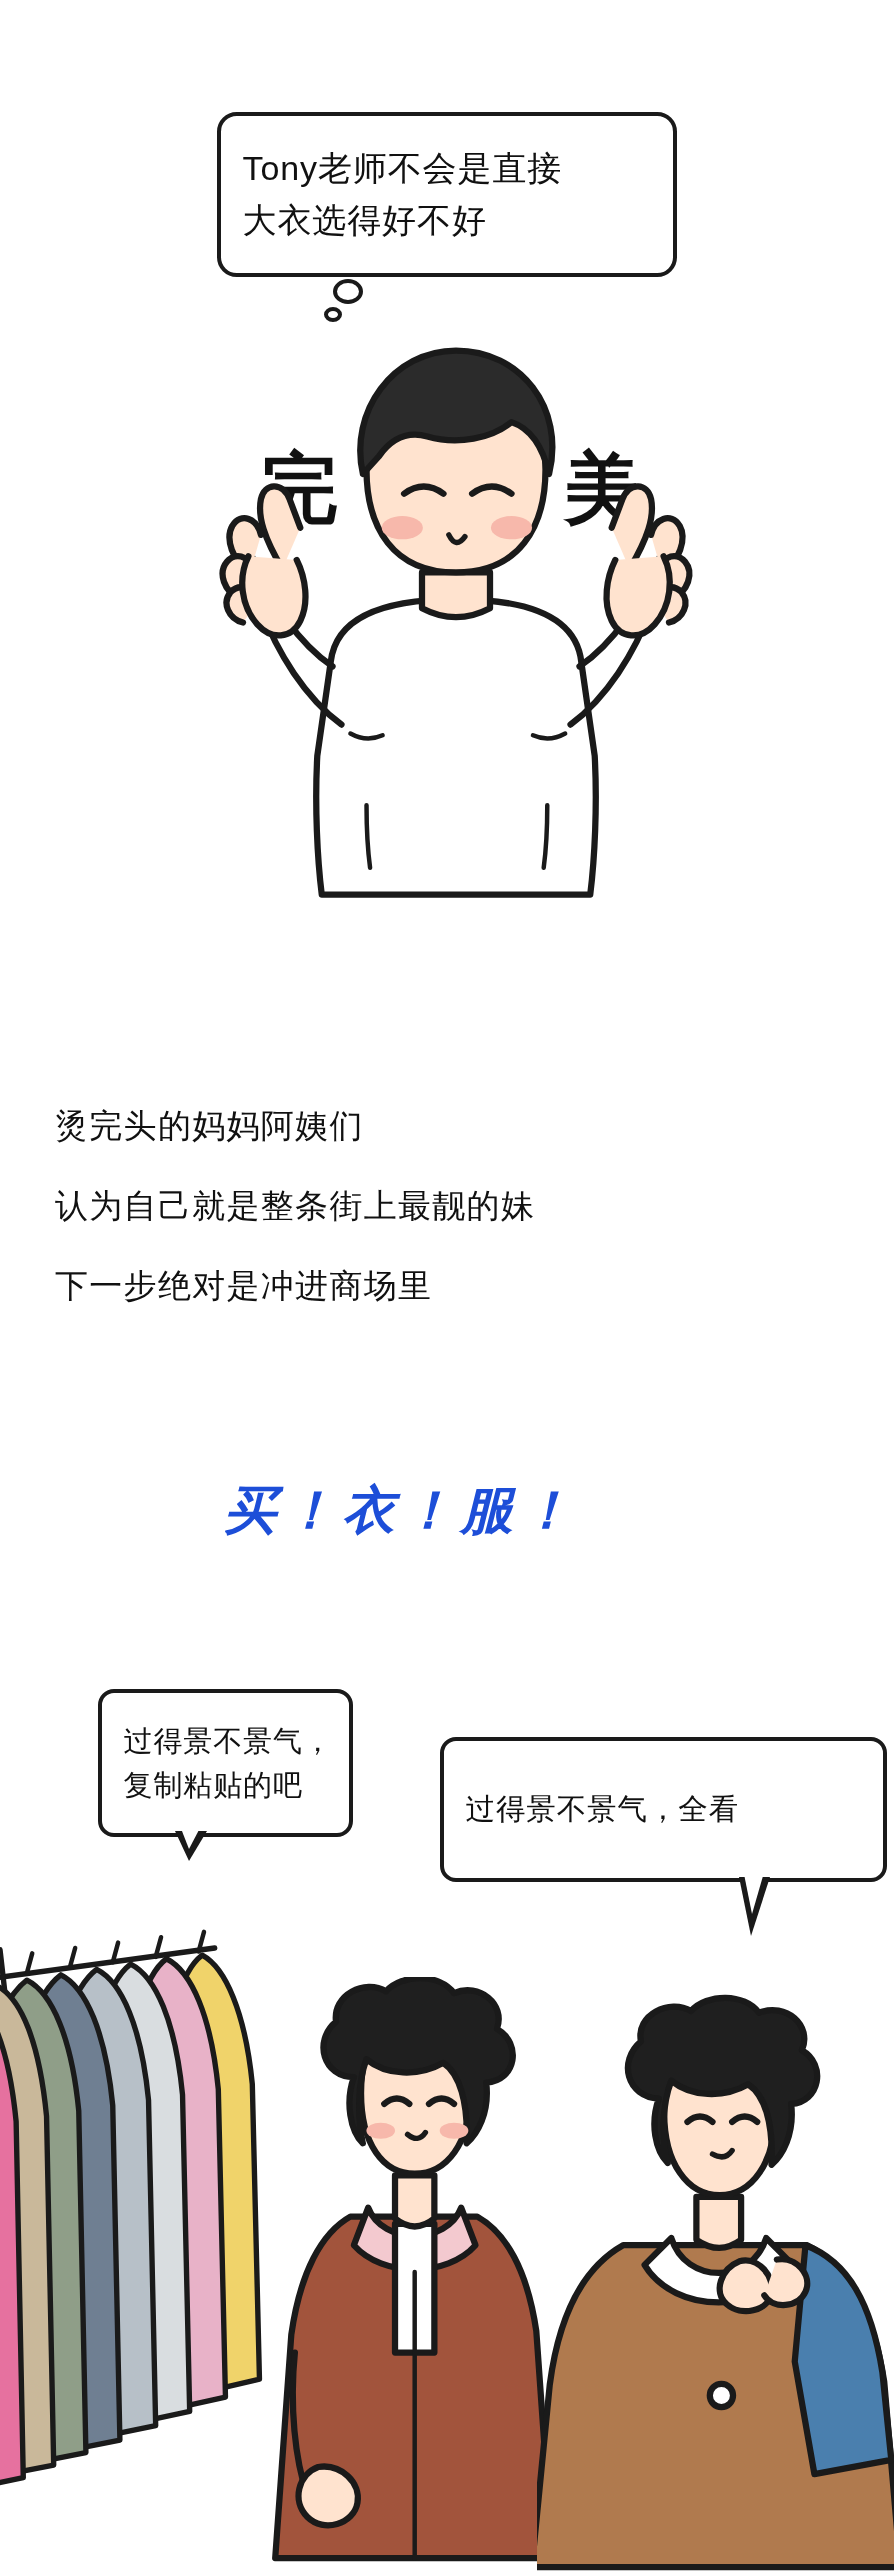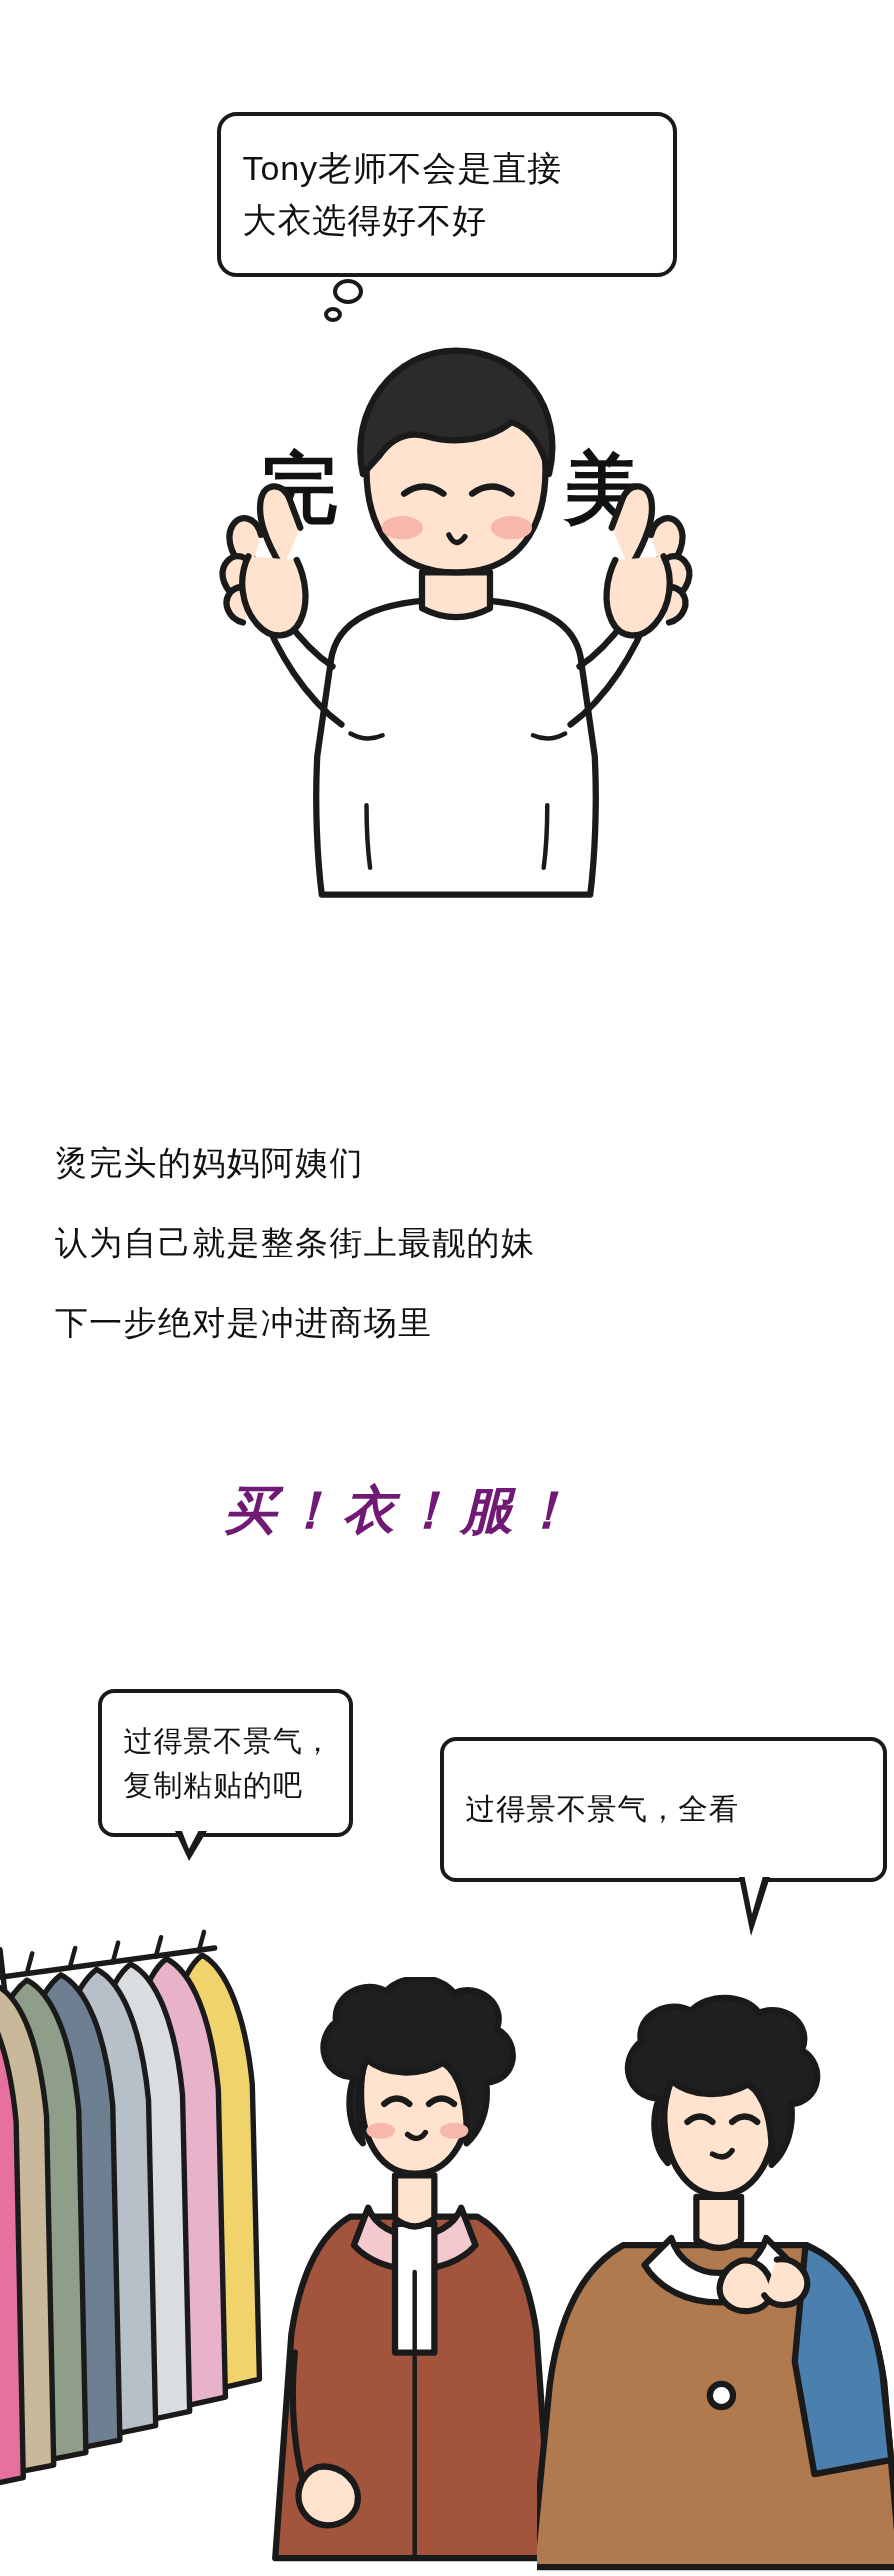--- a/index.html
+++ b/index.html
@@ -122,39 +122,38 @@
   }
   #char-wan { left: 261px; top: 438px; }
   #char-mei { left: 564px; top: 438px; }
 
   
   #narration {
     position: absolute;
     left: 55px;
     top: 1109px;
     width: 787px;
-    margin-top: 37px;
   }
   #narration .n-line {
     font-size: 33px;
     line-height: 1.0;
     margin-bottom: 47px;
     color: #111111;
     letter-spacing: 1.3px;
   }
 
   #slogan {
     position: absolute;
     left: 224px;
     top: 1476px;
     font-size: 52px;
     font-weight: bold;
     font-style: italic;
     letter-spacing: 7.2px;
-    color: #701a75;
+    color: #1d4ed8;
   }
 
   
   #bottom-scene {
     position: absolute;
     left: 0;
     top: 1896px;
     width: 894px;
     height: 680px;
     overflow: hidden;

